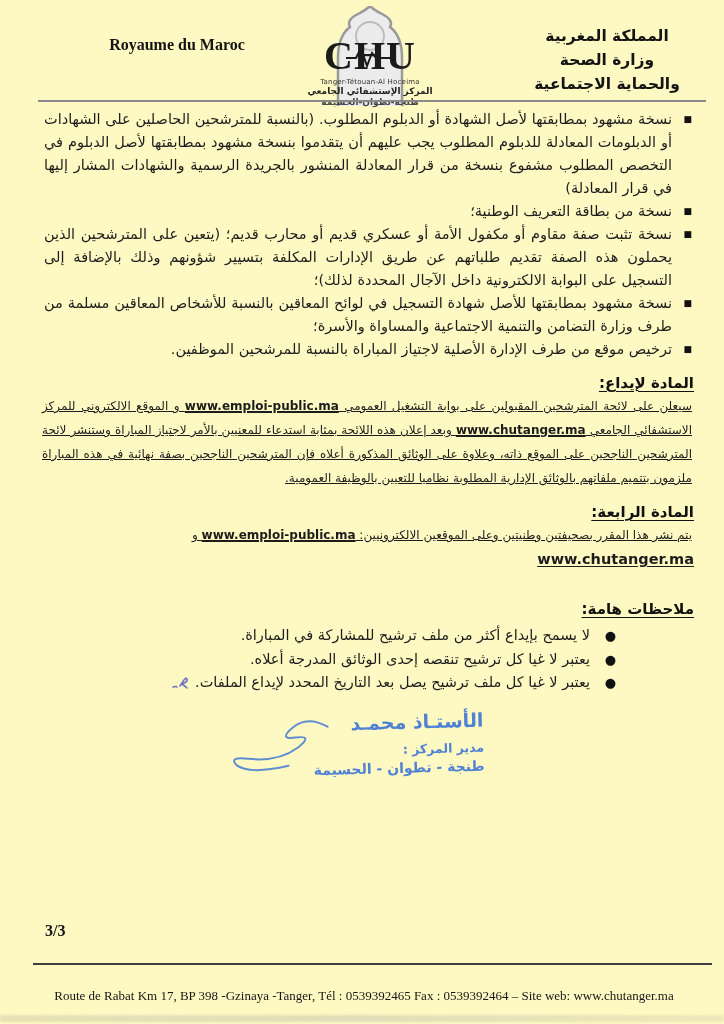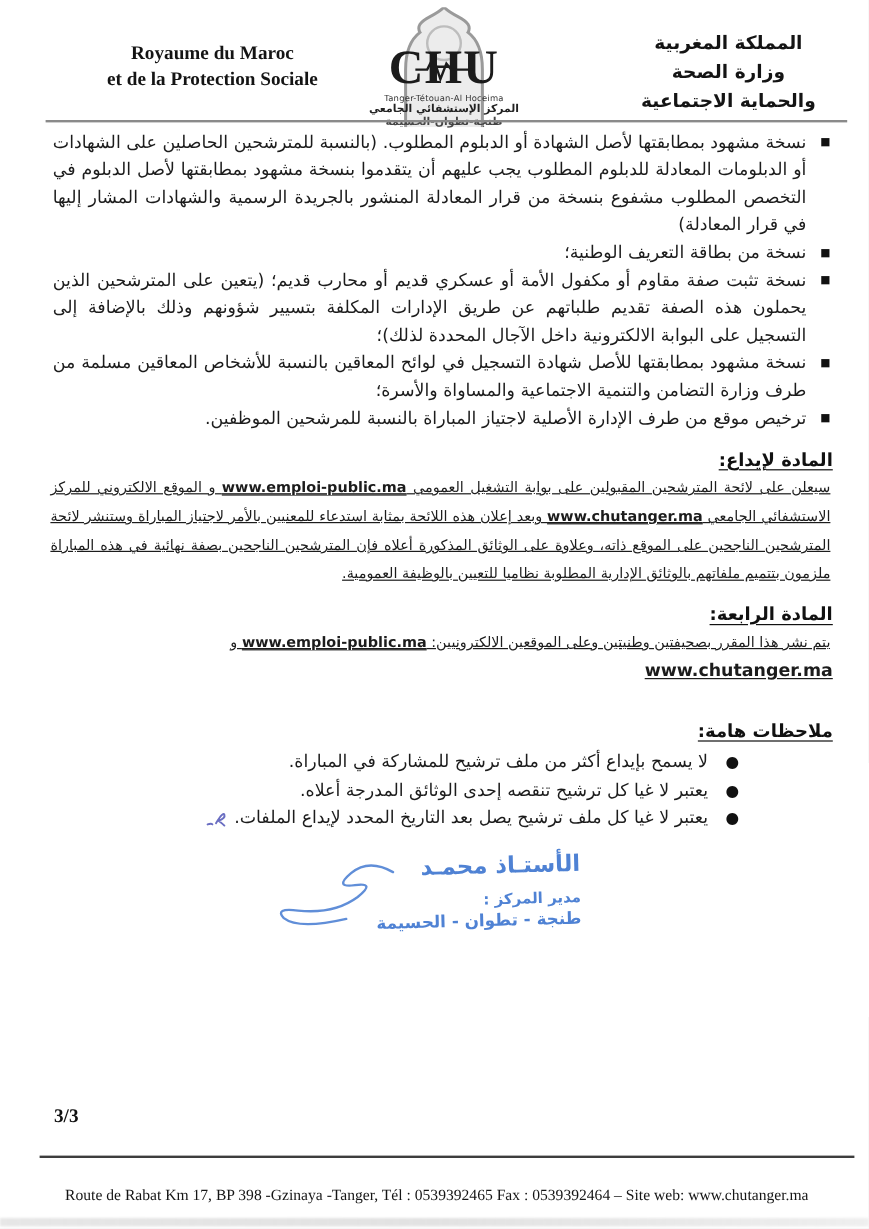--- a/index.html
+++ b/index.html
@@ -1,19 +1,19 @@
 <!DOCTYPE html>
 <html lang="ar"><head>
 <meta charset="utf-8">
 <style>
   * { margin:0; padding:0; box-sizing:border-box; }
   html,body { background:#e9e9e9; }
   .page {
     position:relative; width:724px; height:1024px; margin:0 auto;
-    background:#ffffff; overflow:hidden;
+    background:#fef9c3; overflow:hidden;
     font-family:"DejaVu Sans", sans-serif; color:#1c1c1c;
   }
 
   
   .hdr-left {
     position:absolute; left:62px; top:34px; width:230px; text-align:center;
     font-family:"Liberation Serif", serif; font-weight:bold;
     font-size:16px; line-height:22px; color:#141414;
   }
   .hdr-right {
@@ -82,21 +82,20 @@
     filter:blur(1px);
   }
 </style>
 </head>
 <body>
 
 <div class="page">
 
   <div class="hdr-left">
     <div>Royaume du Maroc</div>
-    <div>et de la Protection Sociale</div>
   </div>
 
   <div class="logo">
     <svg class="logo-arch" width="100" height="100" viewBox="0 0 100 100">
       <path d="M18,100 L18,52 Q18,30 30,21 Q26,14 38,8 Q46,4 50,0 Q54,4 62,8 Q74,14 70,21 Q82,30 82,52 L82,100" fill="#ececec" stroke="#9a9a9a" stroke-width="2.5"></path>
       <circle cx="50" cy="30" r="14" fill="none" stroke="#bdbdbd" stroke-width="2"></circle>
     </svg>
     <div class="logo-chu">CHU</div>
     <svg class="logo-ekg" width="48" height="22" viewBox="0 0 48 22">
       <polyline points="0,12 10,12 15,2 21,20 26,7 30,12 48,12" fill="none" stroke="#1b1b1b" stroke-width="2"></polyline>

